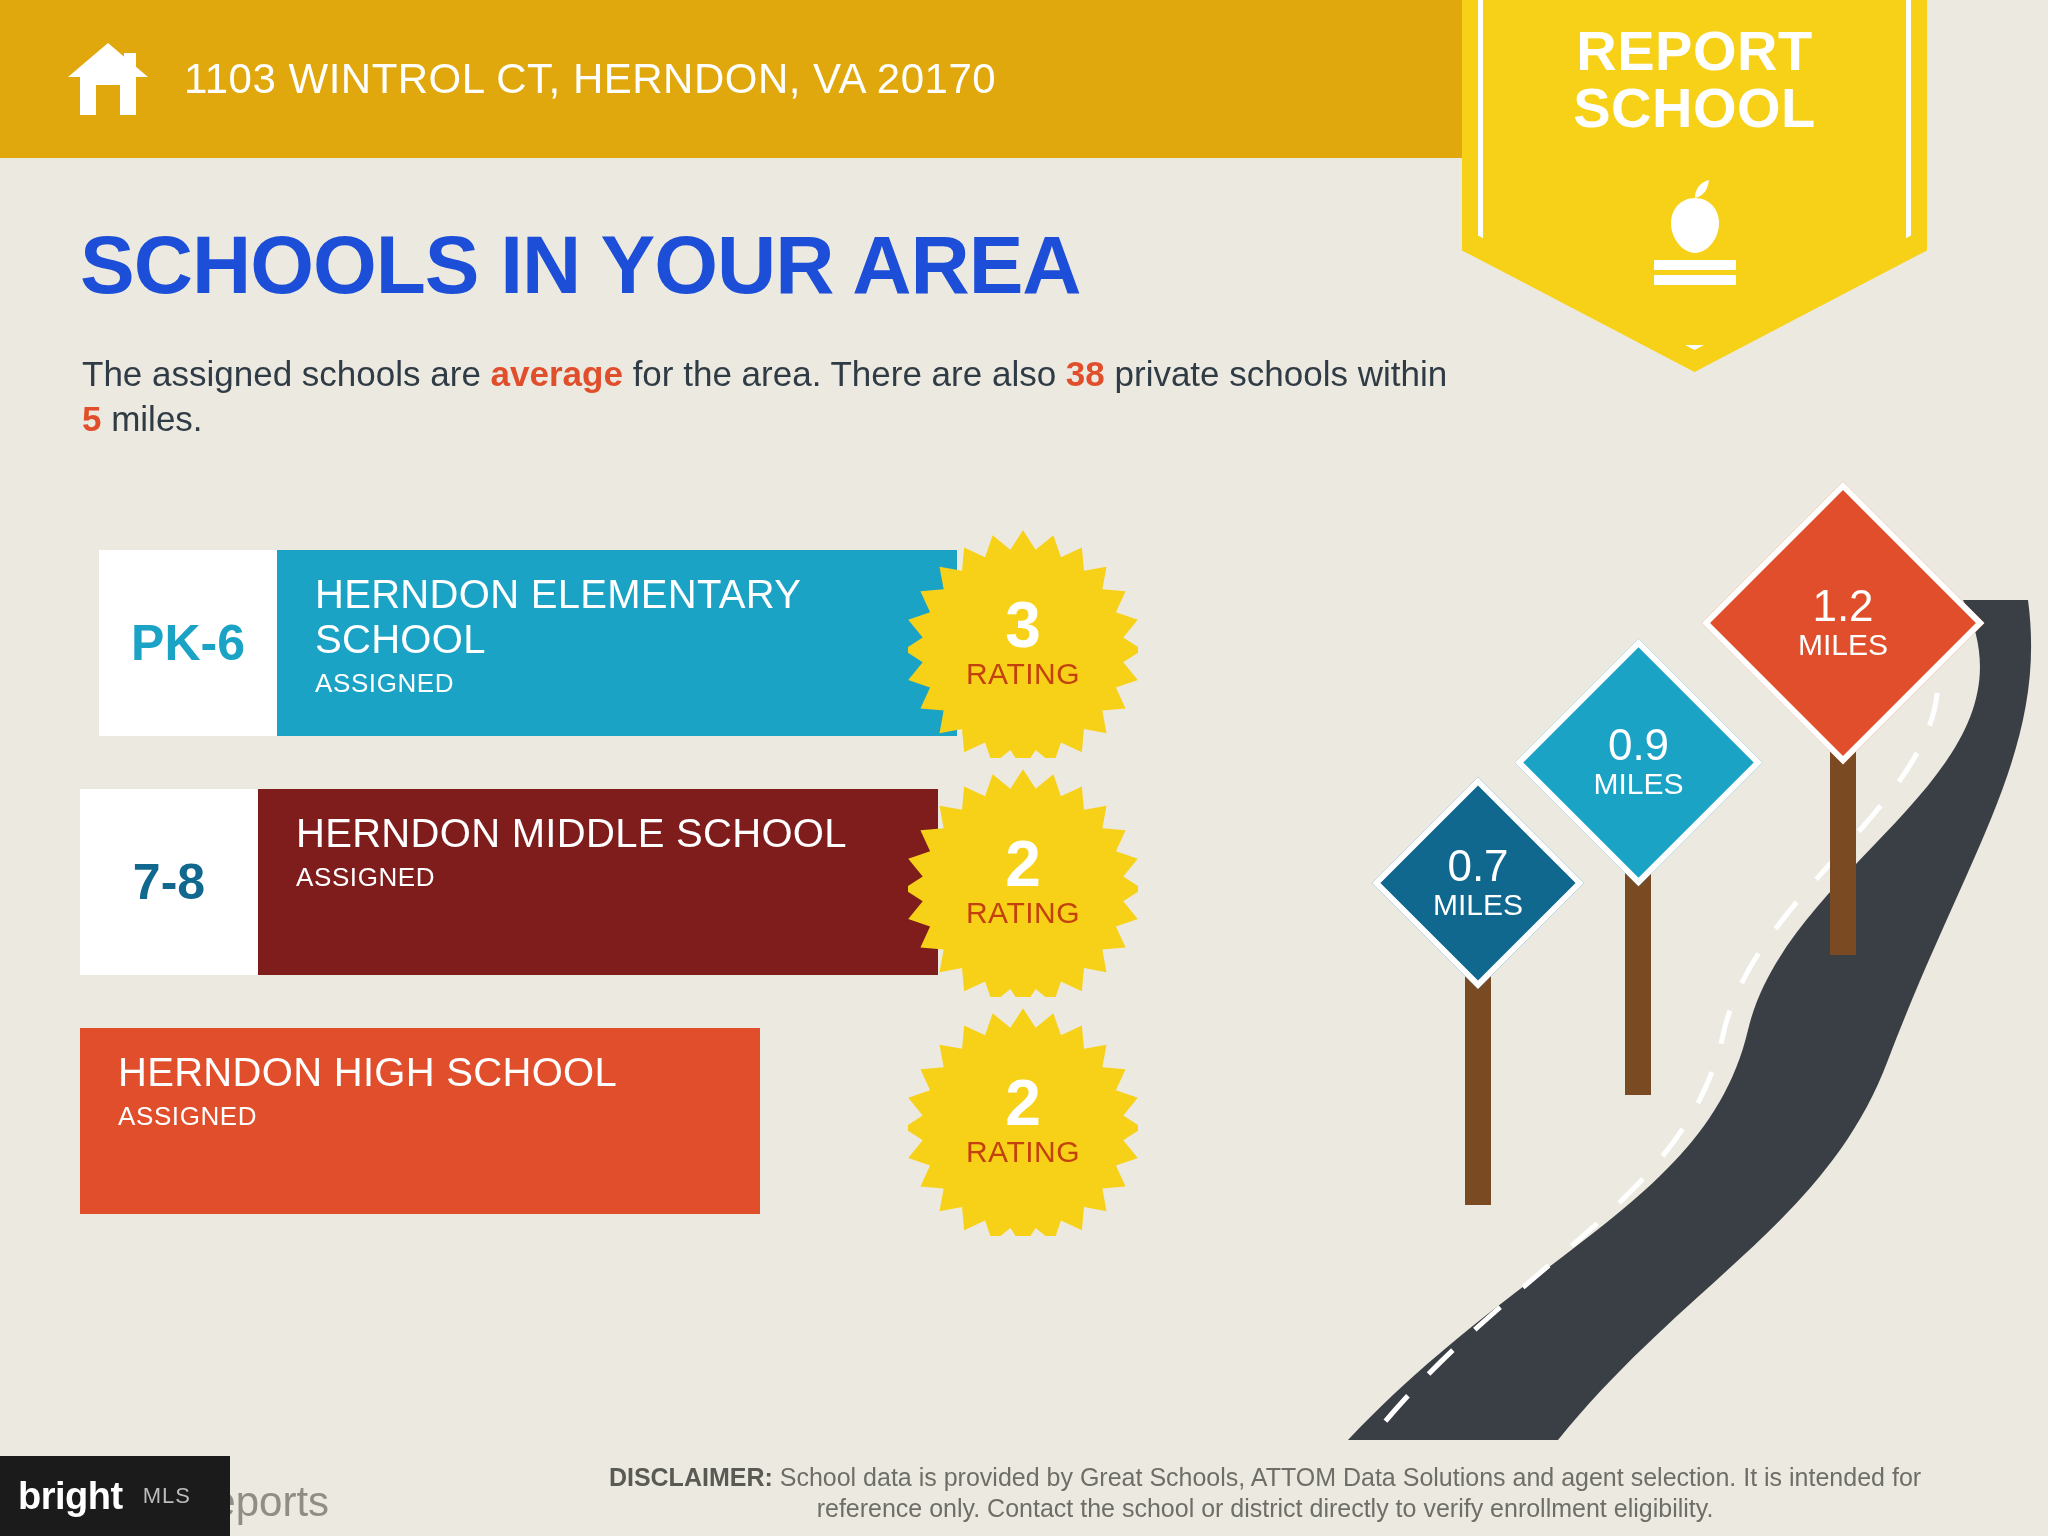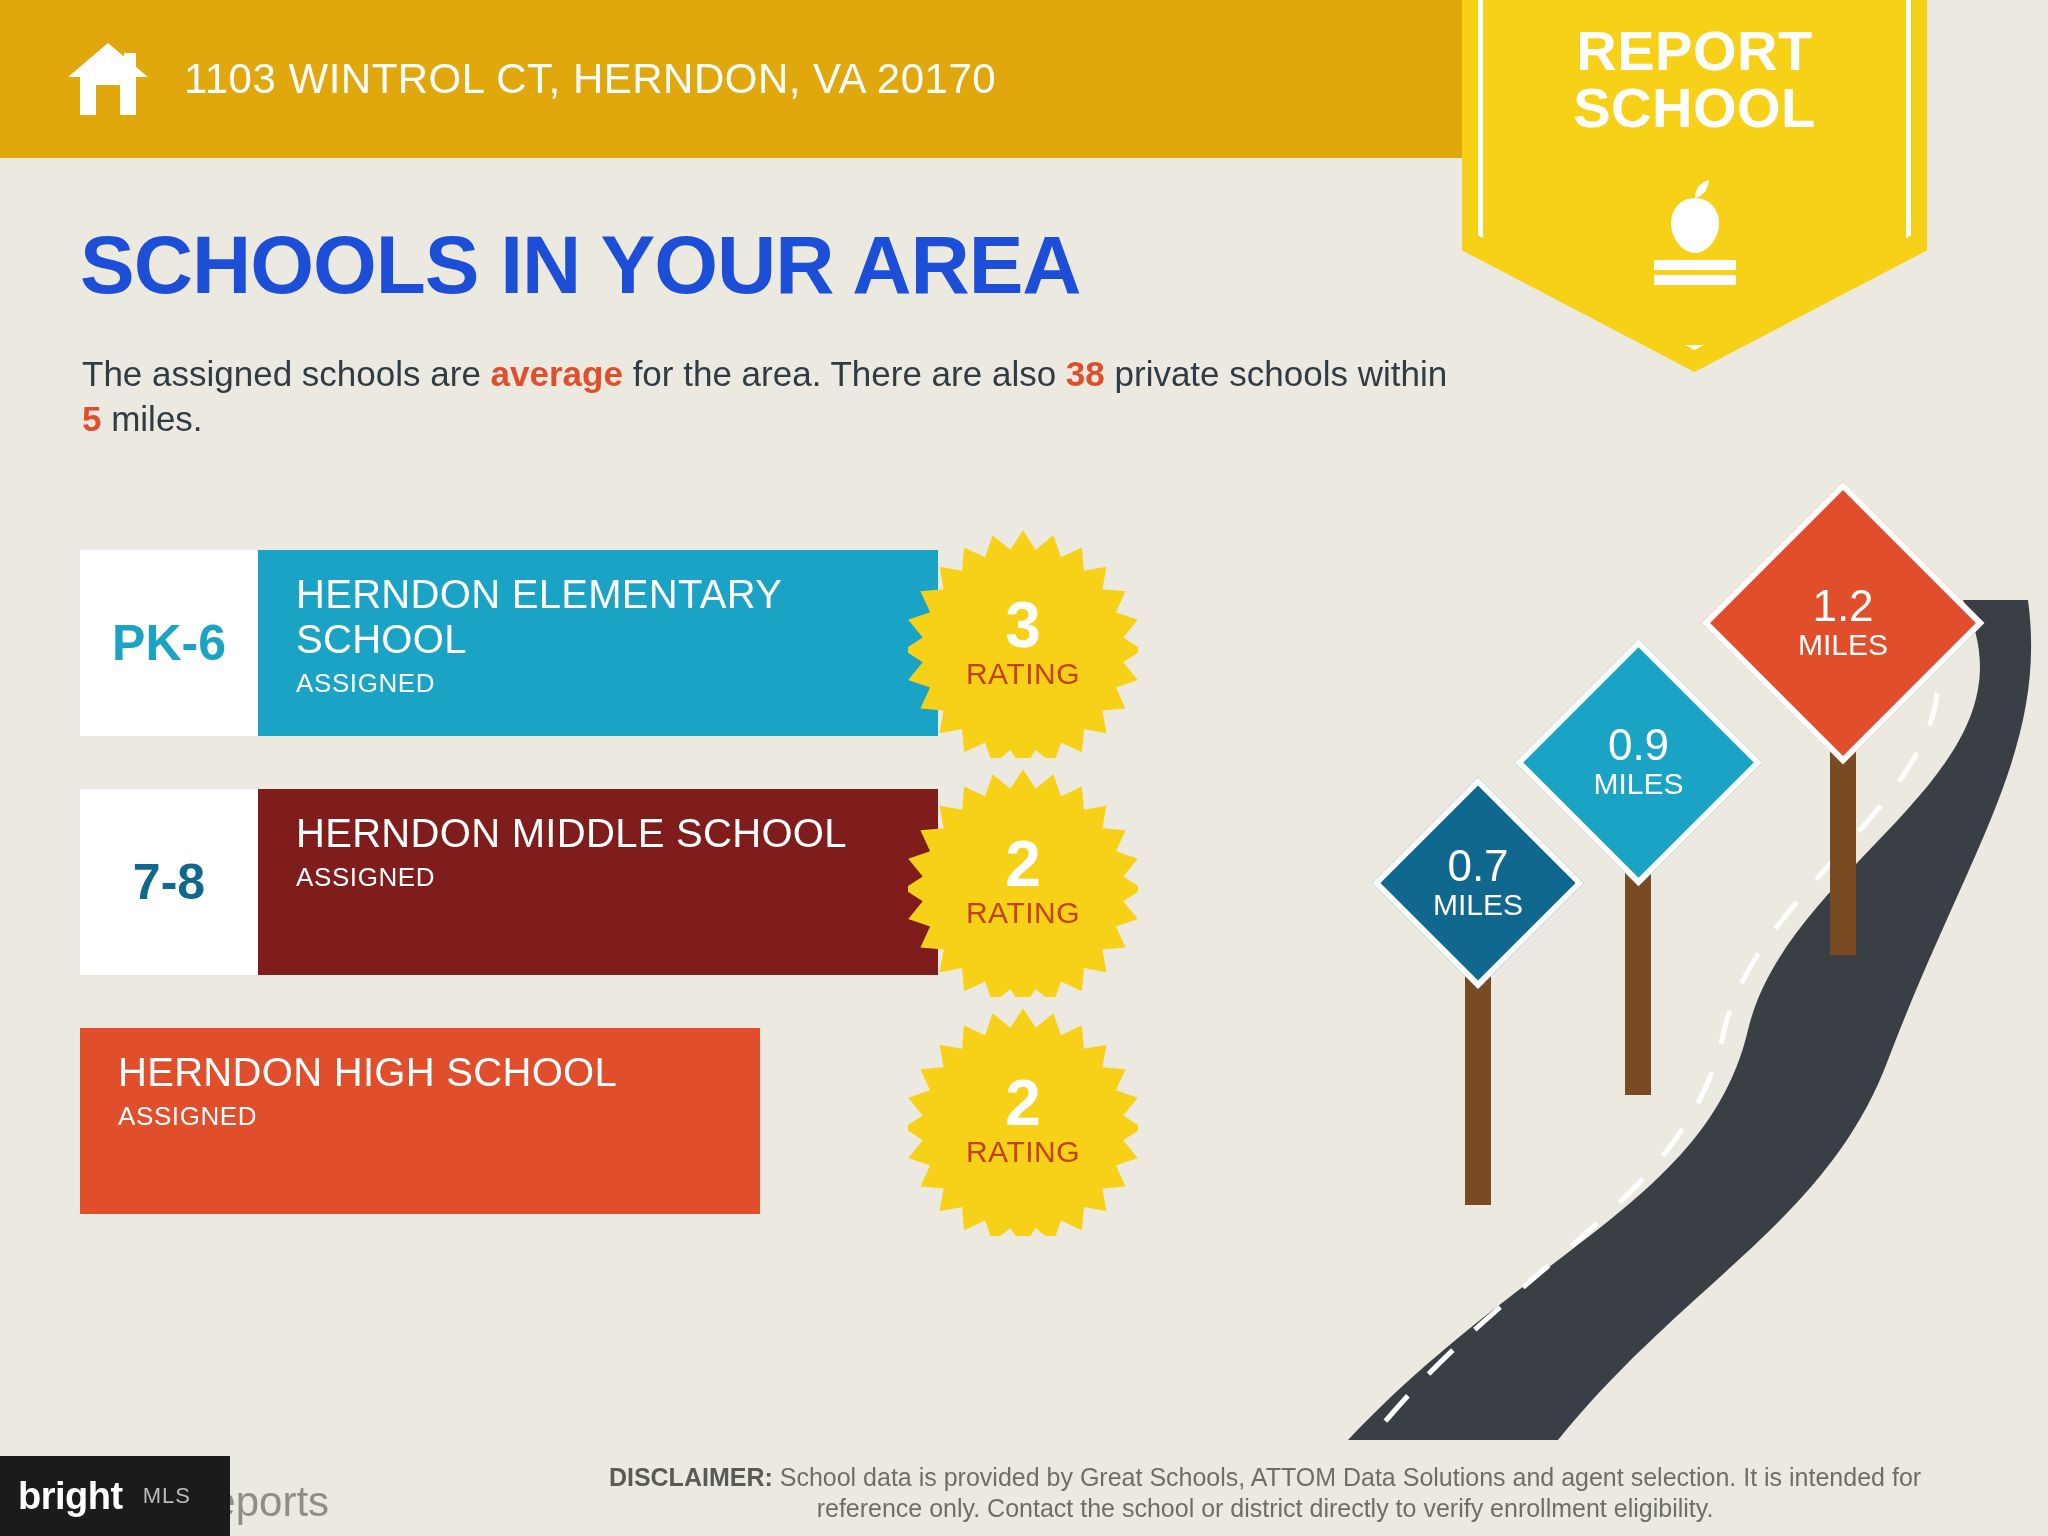--- a/index.html
+++ b/index.html
@@ -172,21 +172,21 @@
   }
   .rating-lbl {
     position: relative;
     color: #c2410c;
     font-size: 30px;
     letter-spacing: 0.5px;
   }
 
   
   .row-1 .namebox { background: #1ba3c6; }
-  .row-1 .grade   { color: #1ba3c6; }
+  .row-1 .grade   { color: #1ba3c6; margin-left: 19px; }
   .row-2 .namebox { background: #7f1d1d; }
   .row-2 .grade   { color: #11688f; }
   .row-3 .namebox { background: #e04e2b; }
   .row-3 .grade   { color: #e04e2b; }
 
   
   .road-wrap {
     position: absolute;
     right: 0;
     top: 560px;

